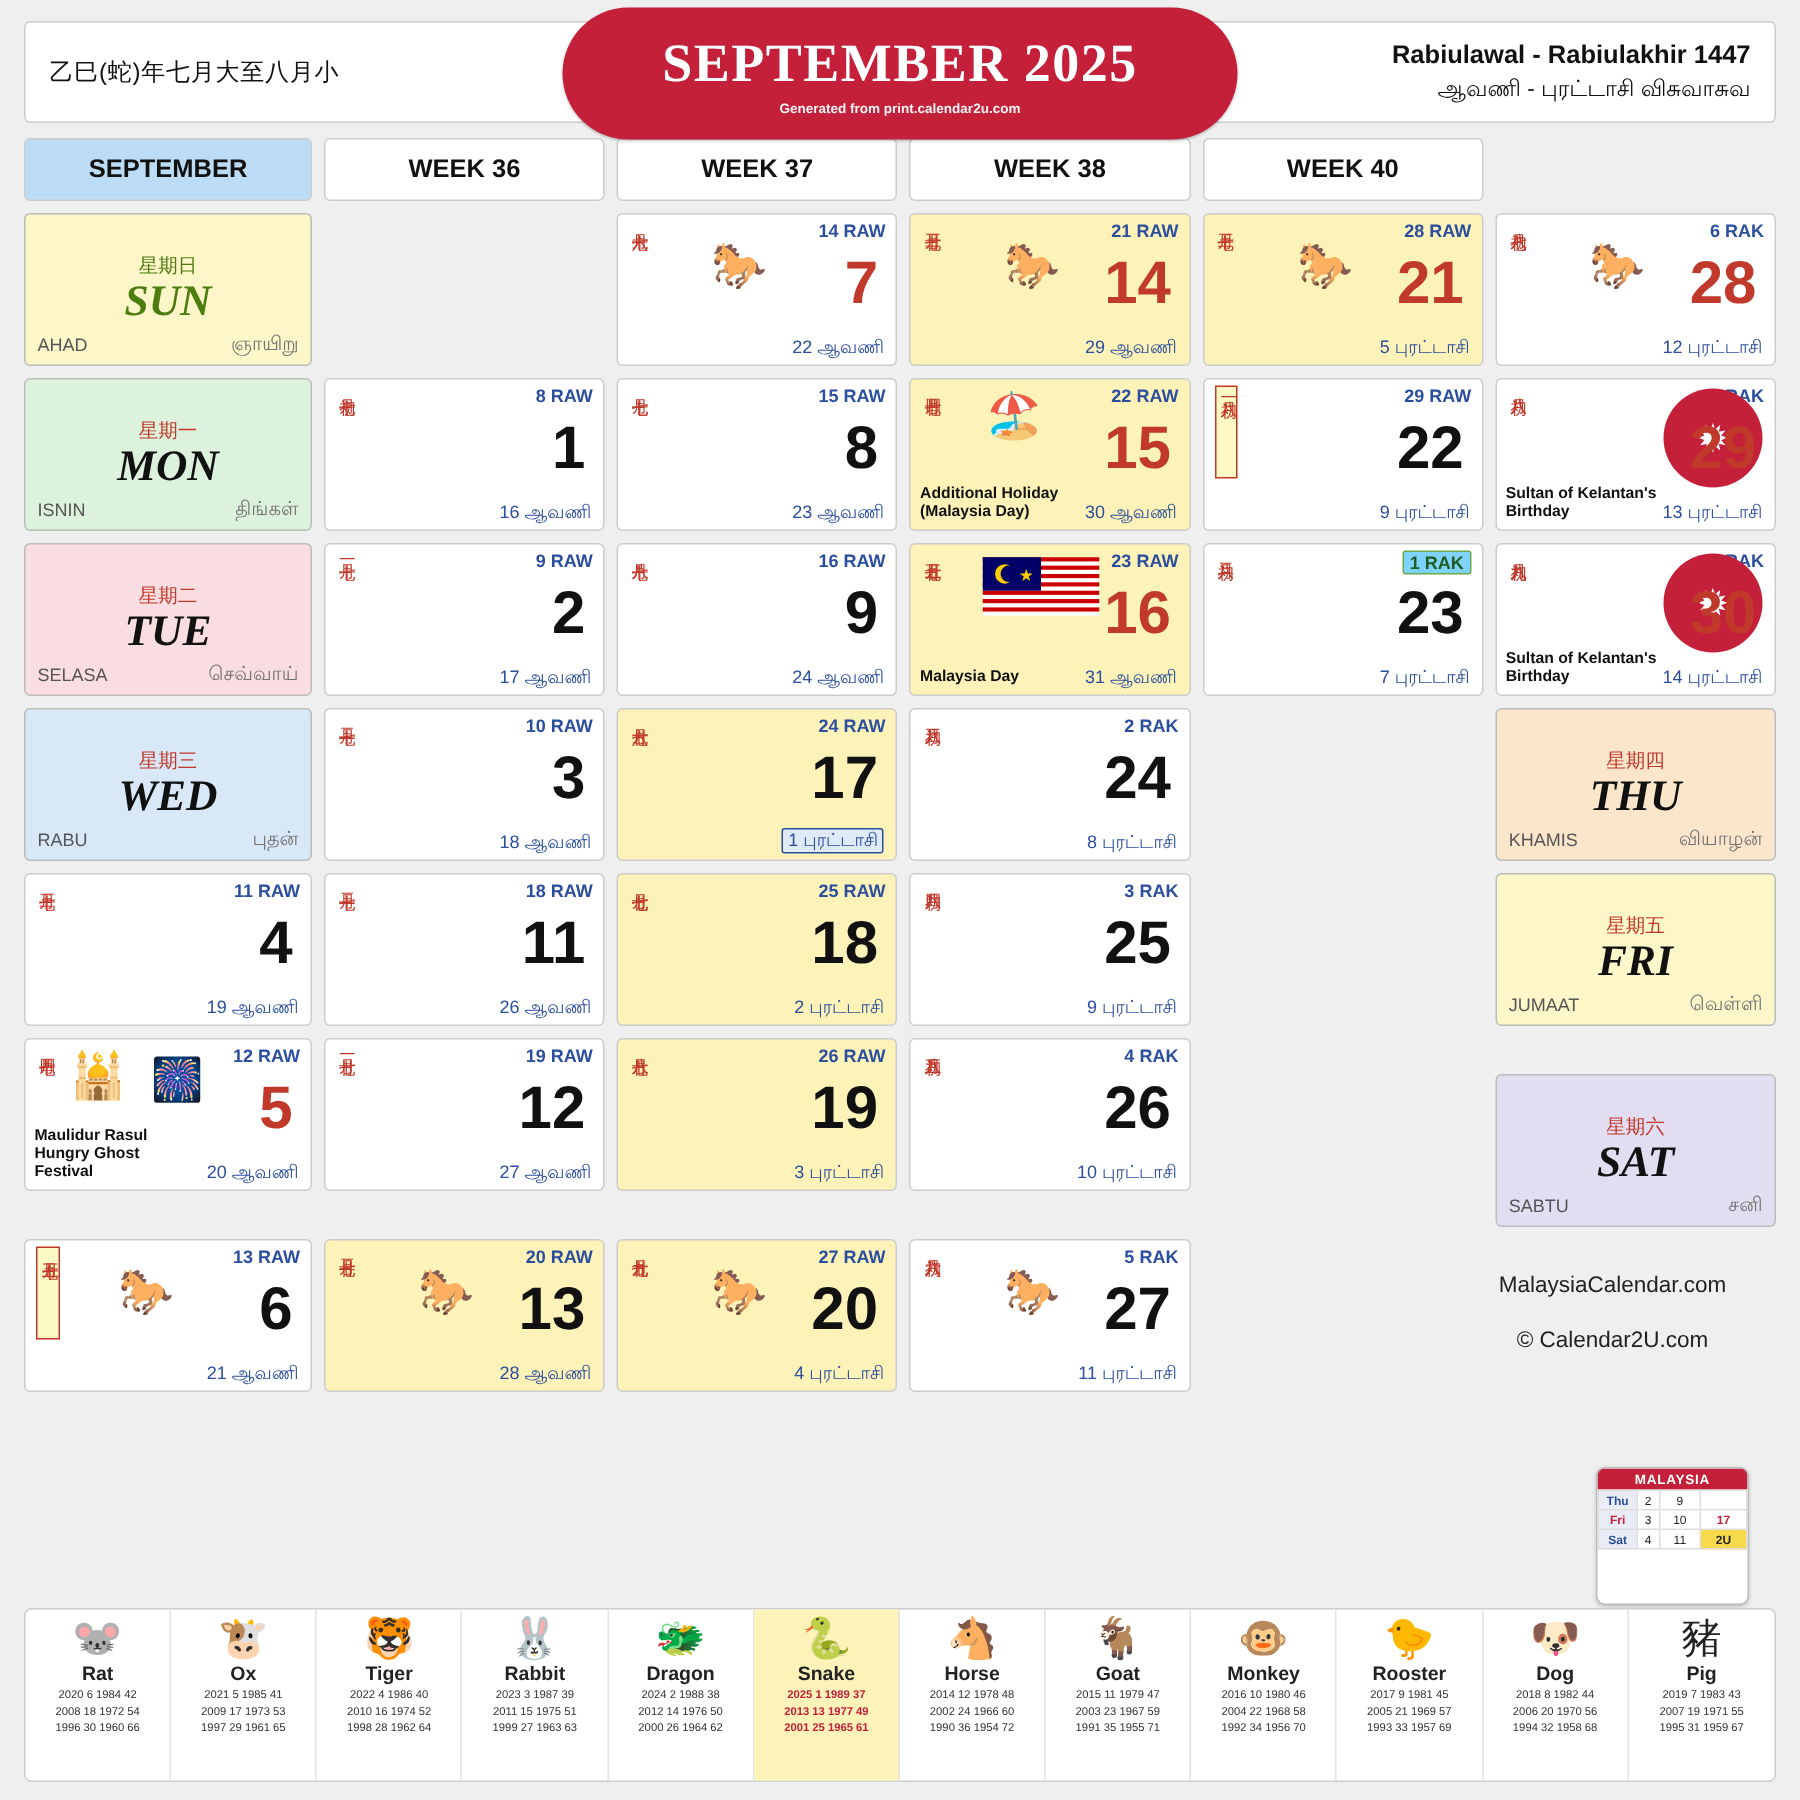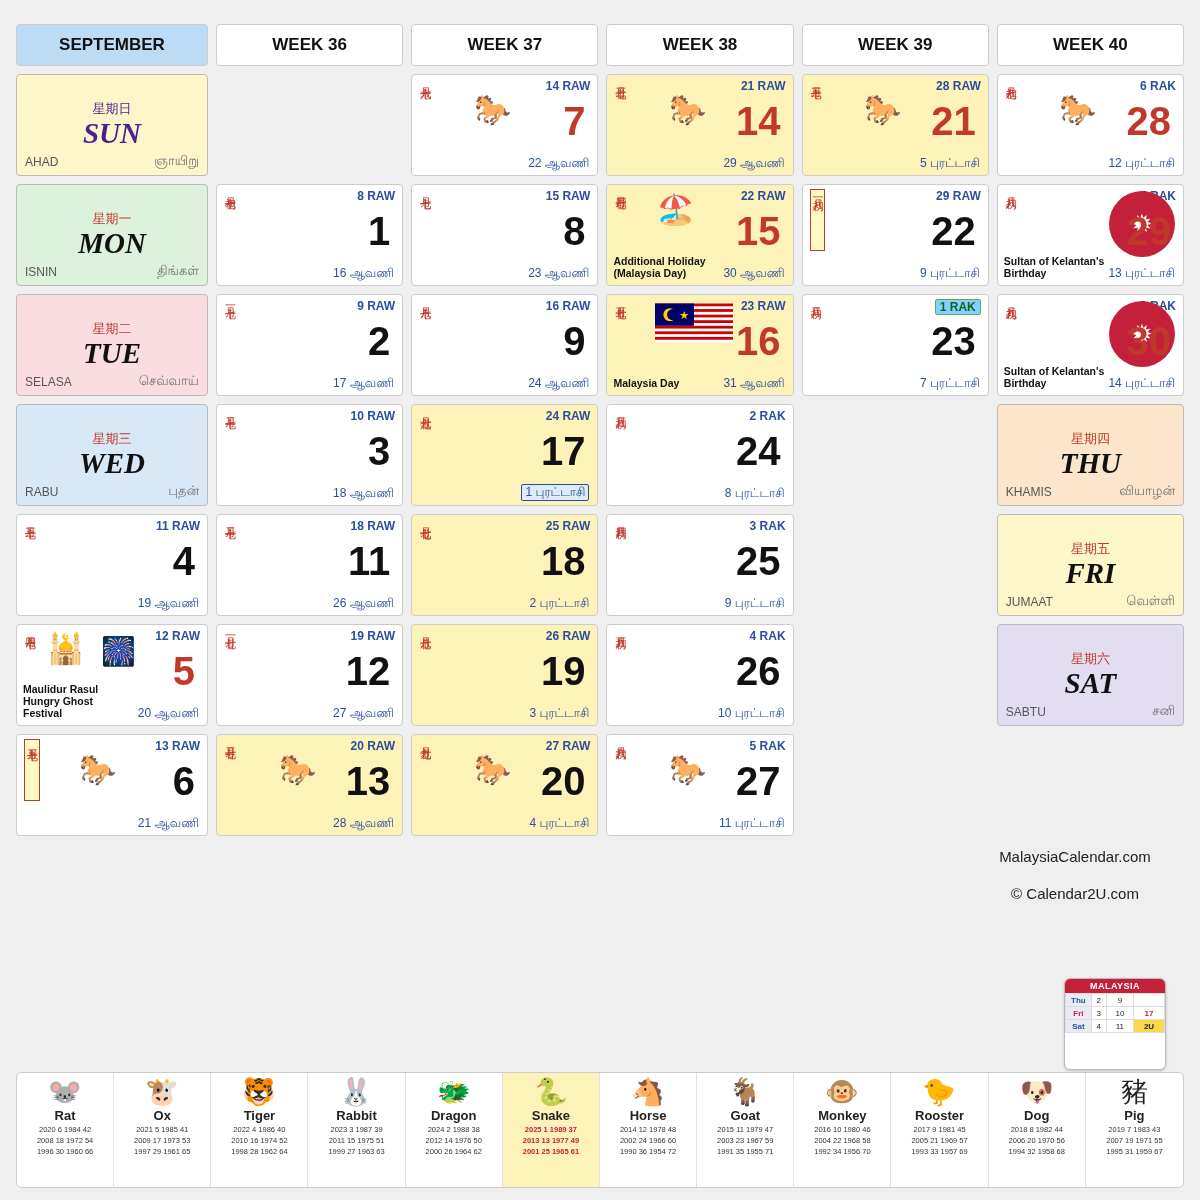--- a/index.html
+++ b/index.html
@@ -45,21 +45,21 @@
 
   
   .daycell {
     height:102px; border:1px solid #bbb; border-radius:4px; position:relative;
     display:flex; flex-direction:column; align-items:center; justify-content:center;
   }
   .daycell .cn { font-size:13px; color:#c0392b; }
   .daycell .en { font-size:29px; font-weight:bold; font-style:italic; font-family:"Liberation Serif", serif; color:#111; line-height:1.1; }
   .daycell .my { position:absolute; left:8px; bottom:6px; font-size:12px; color:#555; }
   .daycell .ta { position:absolute; right:8px; bottom:5px; font-size:13px; color:#737373; }
-  .daycell.sun .cn, .daycell.sun .en { color:#4c1d95; }
+  .daycell.sun .cn, .daycell.sun .en { color:#4d7c0f; }
 
   
   .cell {
     height:102px; border:1px solid #ccc; border-radius:4px; background:#fff;
     position:relative; overflow:hidden;
   }
   .cell.empty { background:transparent; border:none; }
   .cell.yellow { background:#fdf3b8; }
   .hijri {
     position:absolute; top:4px; right:7px; font-size:12px; font-weight:bold; color:#2b4f9e;
@@ -123,27 +123,39 @@
   .z-name { font-size:13px; font-weight:bold; margin-top:1px; }
   .z-years { margin-top:2px; font-size:7.5px; line-height:1.45; color:#333; }
   .z-years .r { white-space:nowrap; }
   .z-item.hl .z-years .hlrow { color:#c4203a; font-weight:bold; }
 </style>
 </head>
 <body>
 
 <div class="page">
 
+  <div class="header">
+    <div class="hdr-left">
+      <div class="cn">乙巳(蛇)年七月大至八月小</div>
+    </div>
+    <div class="title-pill">
+      <div class="t">SEPTEMBER 2025</div>
+      <div class="s">Generated from print.calendar2u.com</div>
+    </div>
+    <div class="hdr-right">
+      <div class="ar">Rabiulawal - Rabiulakhir 1447</div>
+      <div class="ta">ஆவணி - புரட்டாசி விசுவாசுவ</div>
+    </div>
+  </div>
 
   <div class="grid">
     <div class="wk-head month">SEPTEMBER</div>
     <div class="wk-head">WEEK 36</div>
     <div class="wk-head">WEEK 37</div>
     <div class="wk-head">WEEK 38</div>
-    <div class="wk-head">WEEK 39</div>
     <div class="wk-head">WEEK 40</div>
   </div>
 
   <div class="grid" id="calendar-body" style="margin-top:8px;">
       <div class="daycell sun" style="background: rgb(253, 246, 201);">
         <div class="cn">星期日</div>
         <div class="en">SUN</div>
         <div class="my">AHAD</div>
         <div class="ta">ஞாயிறு</div>
       </div>
@@ -358,21 +370,21 @@
         <div class="num">19</div>
         <div class="tamil">3 புரட்டாசி</div>
       </div>
       <div class="cell">
         <div class="hijri">4 RAK</div>
         <div class="cn-left">八月初五</div>
         <div class="num">26</div>
         <div class="tamil">10 புரட்டாசி</div>
       </div>
       <div class="cell empty"></div>
-      <div class="daycell" style="background: rgb(227, 221, 242);">
+      <div class="daycell" style="background: rgb(227, 221, 242); margin-top: 24px;">
         <div class="cn">星期六</div>
         <div class="en">SAT</div>
         <div class="my">SABTU</div>
         <div class="ta">சனி</div>
       </div>
       <div class="cell">
         <div class="hijri">13 RAW</div>
         <div class="cn-left boxed">七月十五</div>
         <div class="emoji-art horse">🐎</div>
         <div class="num">6</div>

